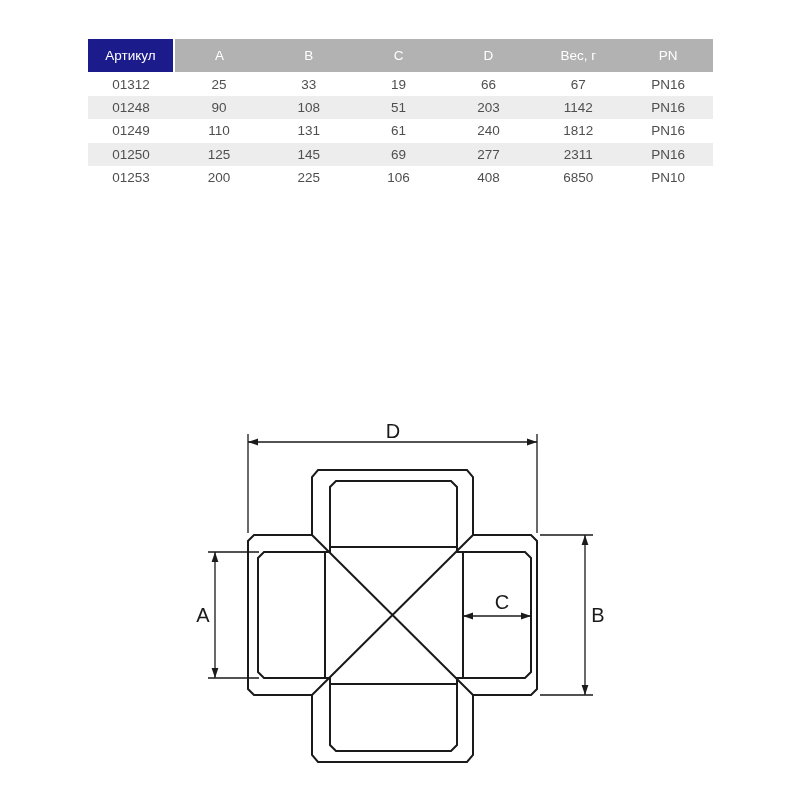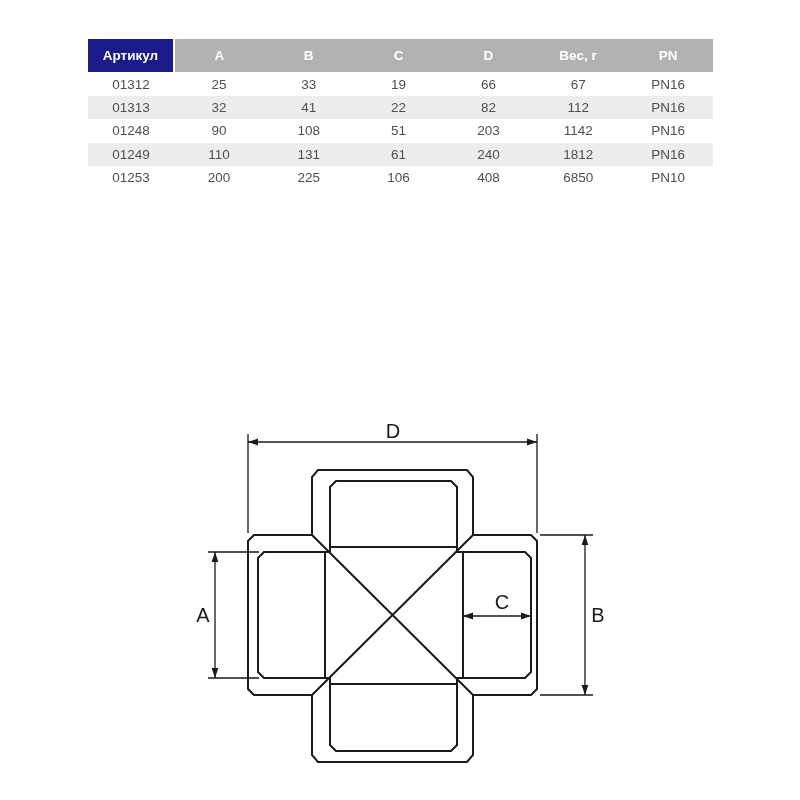--- a/index.html
+++ b/index.html
@@ -14,21 +14,21 @@
   *{margin:0;padding:0;box-sizing:border-box;}
   html,body{width:800px;height:800px;background:var(--bg);
     font-family:"Liberation Sans", sans-serif;}
   .page{position:relative;width:800px;height:800px;background:var(--bg);overflow:hidden;}
 
   
   .table-wrap{position:absolute;left:88px;top:39px;width:625px;z-index:2;}
   table{width:100%;border-collapse:collapse;table-layout:fixed;}
   thead th{
     height:33px;background:var(--hdr-gray);color:var(--hdr-text);
-    font-size:13.5px;font-weight:700;text-align:center;vertical-align:middle;
+    font-size:13.5px;font-weight:400;text-align:center;vertical-align:middle;
     border-bottom:1px solid #fff;
   }
   thead th.accent{
     background:var(--accent);
     border-right:2px solid #fff;
     width:86px;
   }
   tbody td{
     height:23.5px;font-size:13.5px;color:var(--cell-text);
     text-align:center;vertical-align:middle;background:#fff;
@@ -65,44 +65,44 @@
           <tr>
             <td>01312</td>
             <td>25</td>
             <td>33</td>
             <td>19</td>
             <td>66</td>
             <td>67</td>
             <td>PN16</td>
           </tr>
           <tr>
-            <td>01313</td>
-            <td>32</td>
-            <td>41</td>
-            <td>22</td>
-            <td>82</td>
-            <td>112</td>
-            <td>PN16</td>
-          </tr>
-          <tr>
             <td>01248</td>
             <td>90</td>
             <td>108</td>
             <td>51</td>
             <td>203</td>
             <td>1142</td>
             <td>PN16</td>
           </tr>
           <tr>
             <td>01249</td>
             <td>110</td>
             <td>131</td>
             <td>61</td>
             <td>240</td>
             <td>1812</td>
+            <td>PN16</td>
+          </tr>
+          <tr>
+            <td>01250</td>
+            <td>125</td>
+            <td>145</td>
+            <td>69</td>
+            <td>277</td>
+            <td>2311</td>
             <td>PN16</td>
           </tr>
           <tr>
             <td>01253</td>
             <td>200</td>
             <td>225</td>
             <td>106</td>
             <td>408</td>
             <td>6850</td>
             <td>PN10</td>

